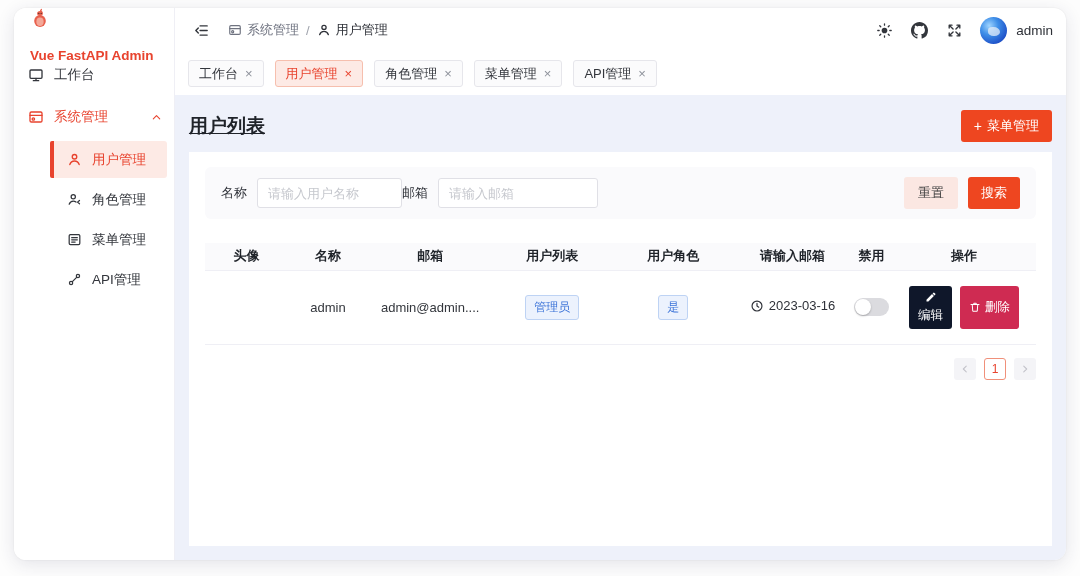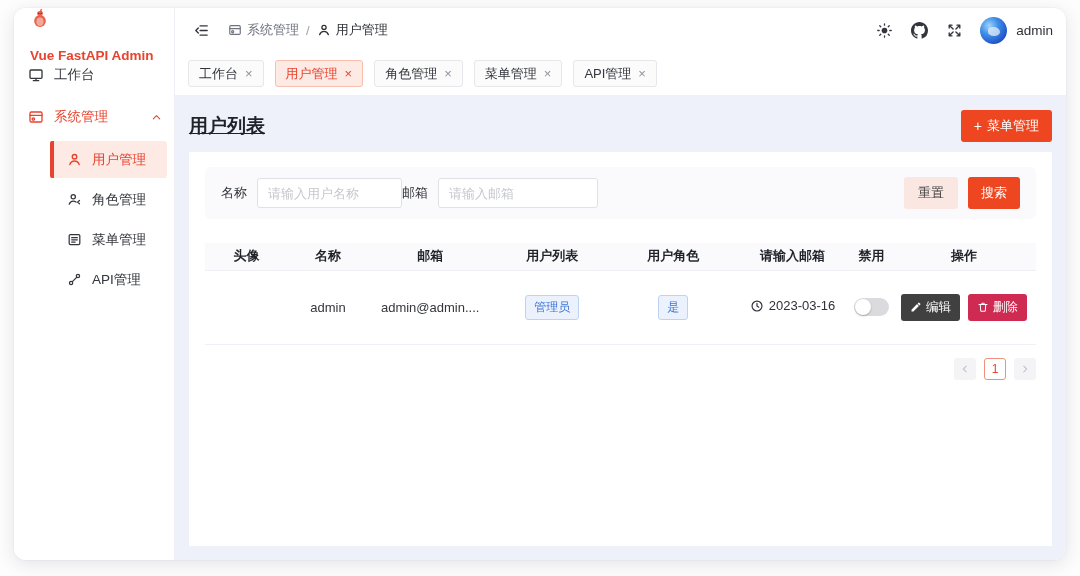--- a/index.html
+++ b/index.html
@@ -65,21 +65,21 @@
   table { width:100%; border-collapse:collapse; margin-top:24px; font-size:13px; table-layout:fixed; }
   thead th { background:#fafafc; height:27px; font-weight:bold; color:#1f2329; text-align:center; border-bottom:1px solid #efeff5; }
   tbody td { height:74px; text-align:center; color:#33363c; border-bottom:1px solid #efeff5; vertical-align:middle; }
   .tag { display:inline-block; padding:3px 8px; font-size:12px; color:#3d74d8; background:#ecf2fd; border:1px solid #bed3f4; border-radius:3px; }
   .date-cell { display:inline-flex; align-items:center; gap:5px; color:#2e3138; }
   .date-cell svg { width:14px; height:14px; }
   .switch { display:inline-block; width:35px; height:18px; border-radius:9px; background:#dbdbdf; position:relative; cursor:pointer; vertical-align:middle; }
   .switch::after { content:""; position:absolute; left:1px; top:1px; width:16px; height:16px; border-radius:50%; background:#fff; box-shadow:0 1px 2px rgba(0,0,0,.25); }
   .row-actions { display:inline-flex; gap:8px; }
   .btn-sm { padding:5px 9px; font-size:12.5px; gap:4px; }
-  .btn-edit { background:#404040; color:#fff; }
+  .btn-edit { background:#0f172a; color:#fff;flex-direction:column; }
   .btn-delete { background:#cf2b52; color:#fff; }
   .btn-sm svg { width:12px; height:12px; }
   
   .pagination { display:flex; justify-content:flex-end; align-items:center; gap:8px; margin-top:13px; }
   .page-btn { width:22px; height:22px; border-radius:3px; display:flex; align-items:center; justify-content:center; font-size:12px; cursor:pointer; }
   .page-btn.disabled { background:#f4f4f7; color:#c3c3ca; }
   .page-btn.disabled svg { stroke:#c3c3ca; }
   .page-btn.current { background:#fff; border:1px solid #f0907a; color:#e8432e; }
 </style>
 </head>

